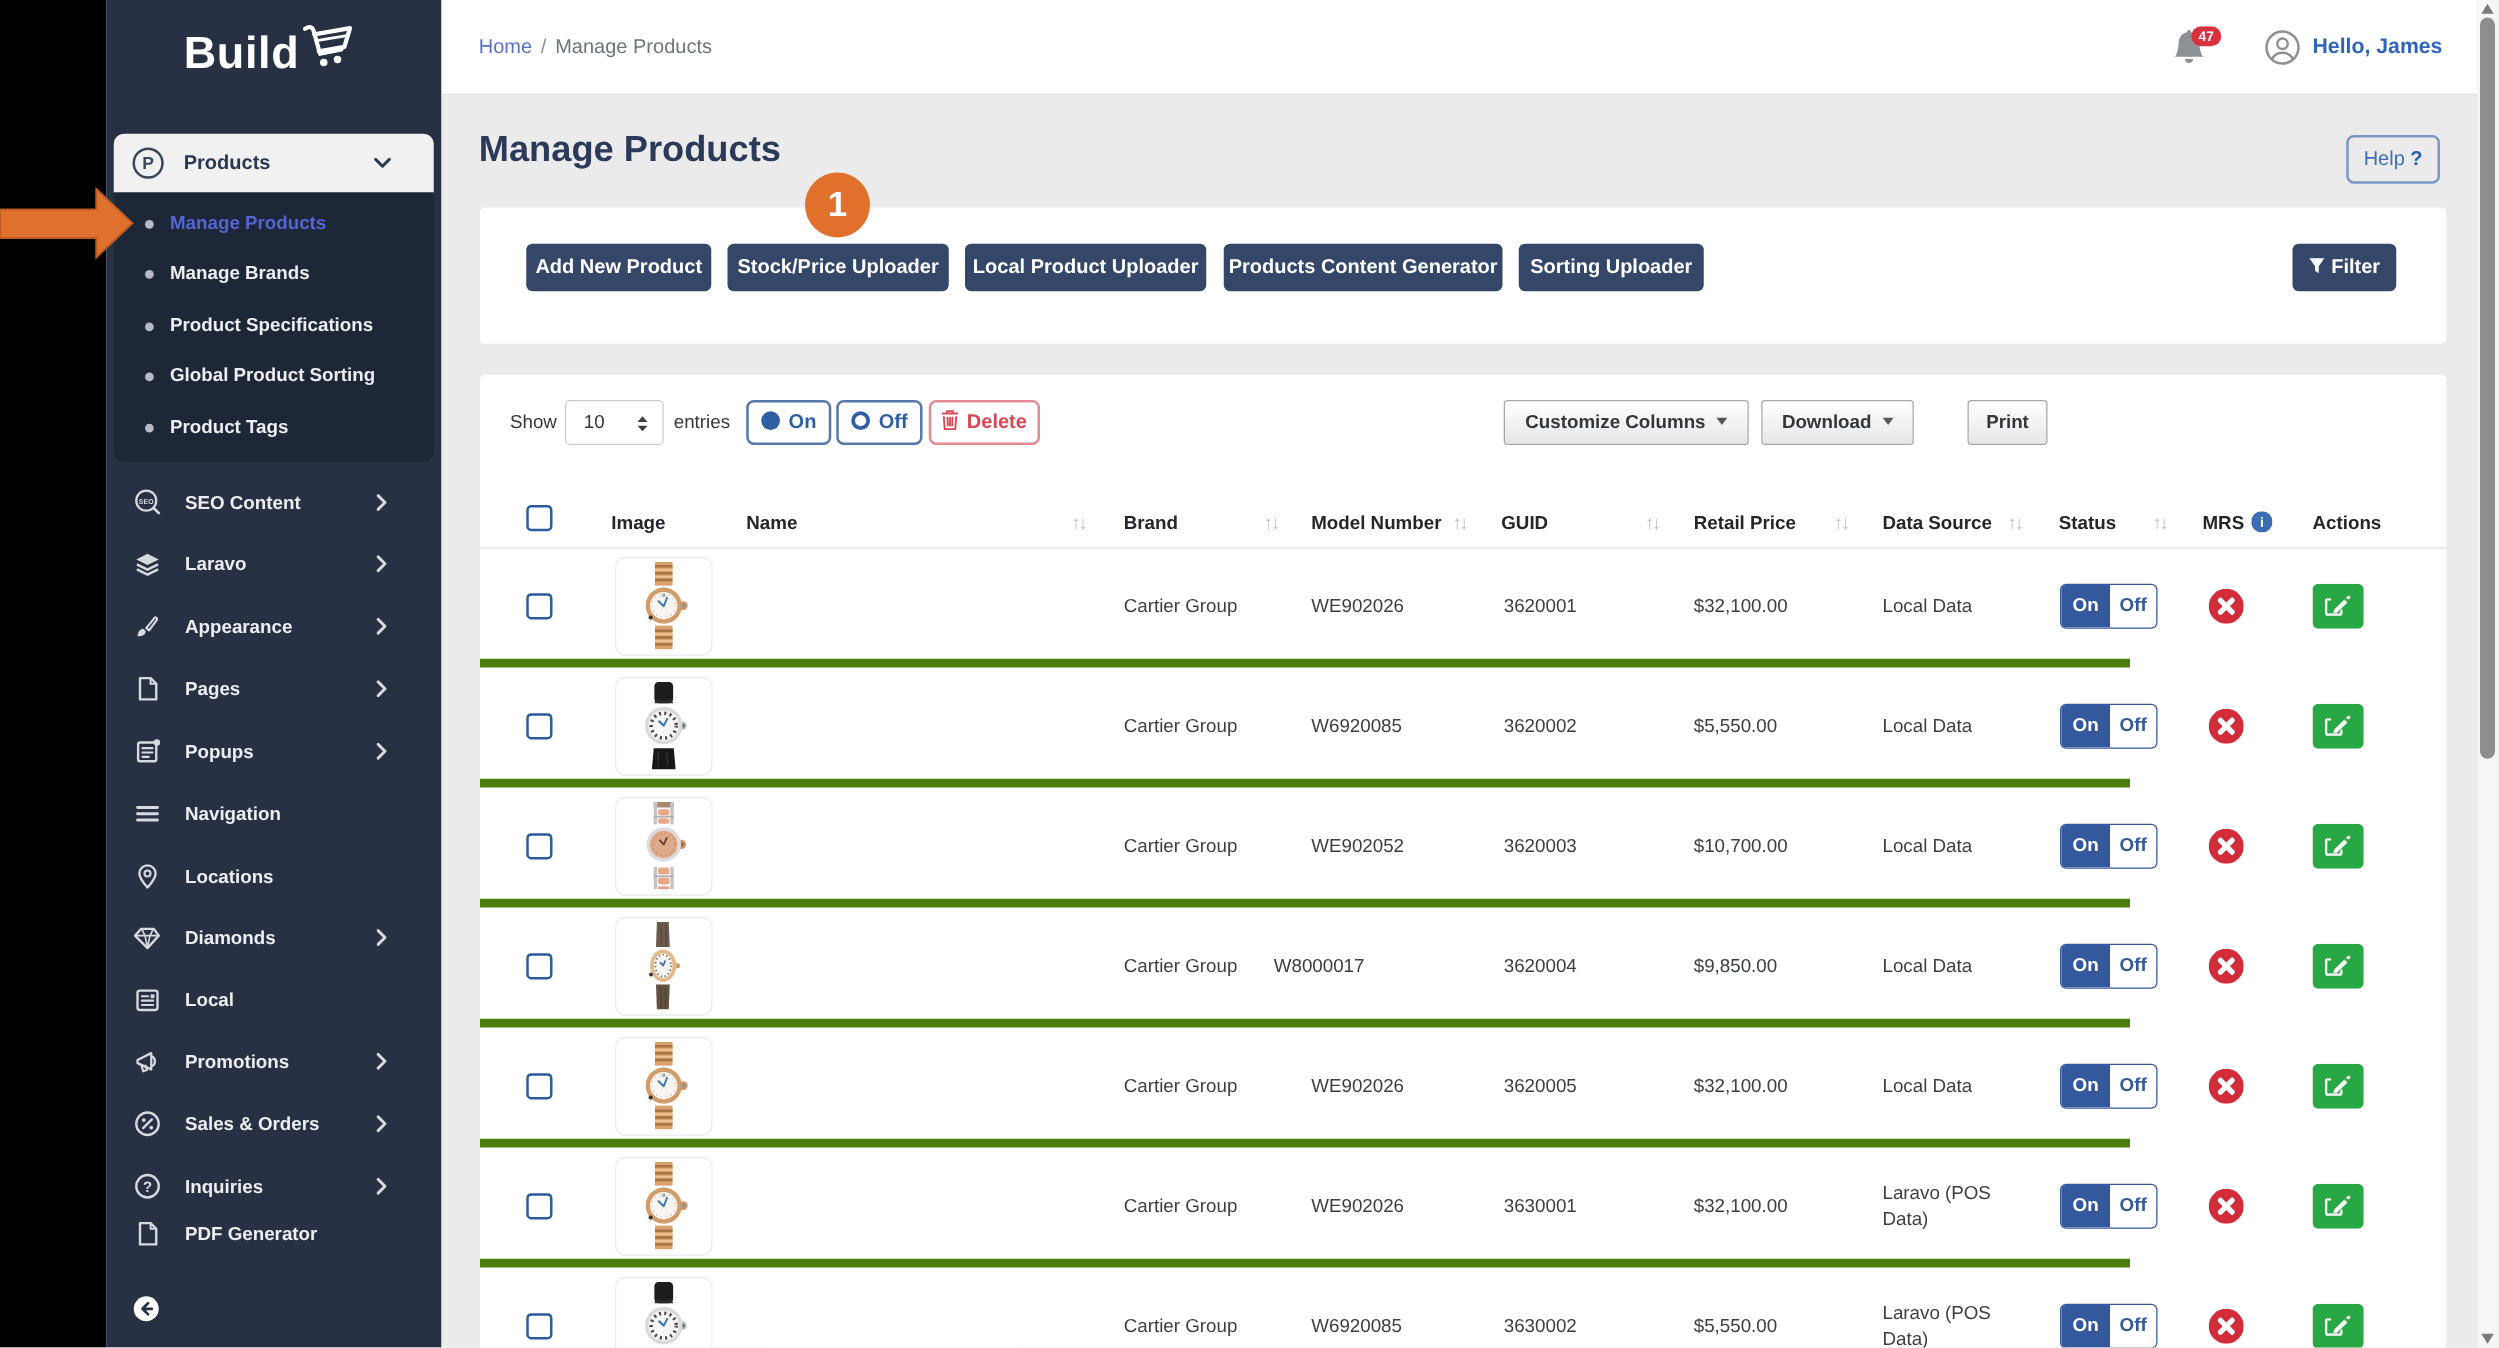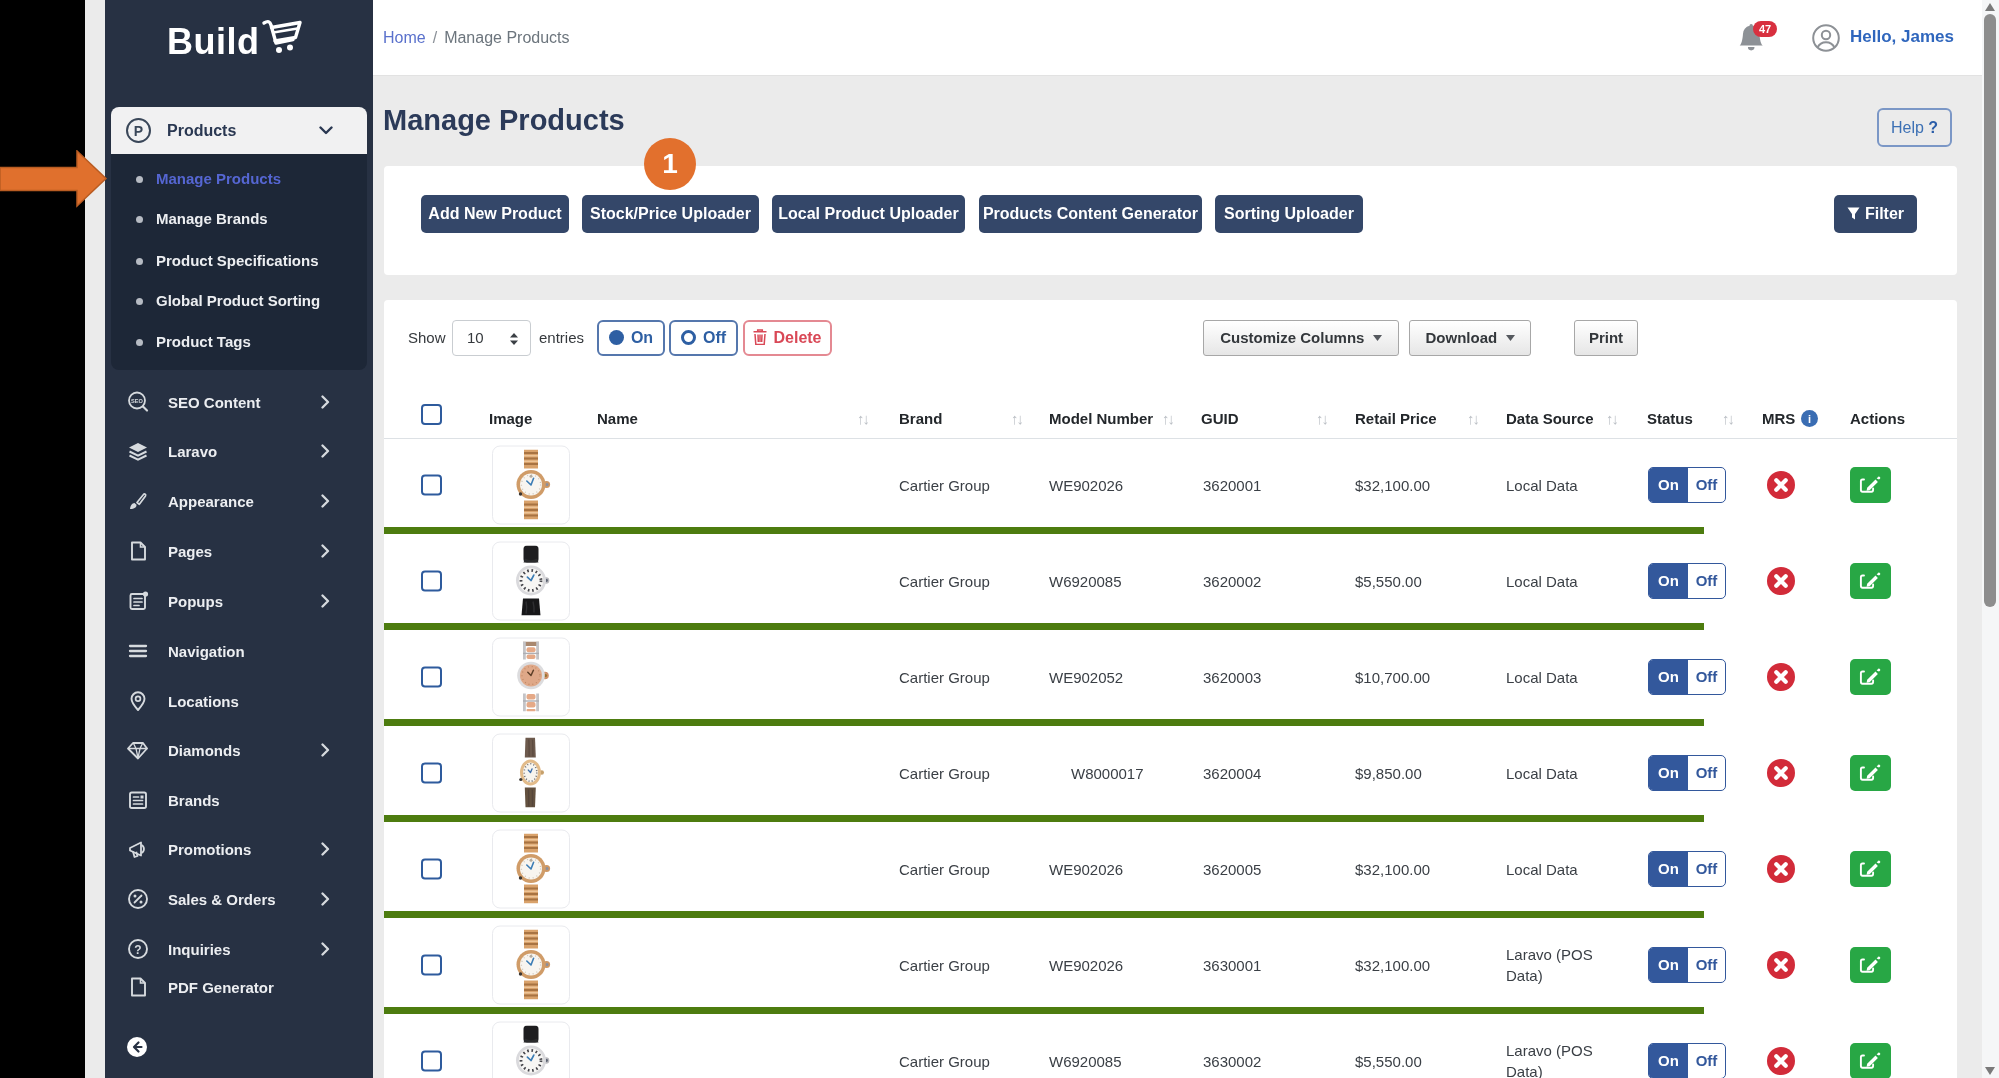--- a/index.html
+++ b/index.html
@@ -1,18 +1,18 @@
 <!DOCTYPE html>
 <html><head>
 <meta charset="utf-8">
 <style>
 * { margin:0; padding:0; box-sizing:border-box; }
 html,body { width:1999px; height:1078px; overflow:hidden; font-family:"Liberation Sans", sans-serif; background:#ebebeb; position:relative; }
 #black { position:absolute; left:0; top:0; width:85px; height:1078px; background:#000; z-index:5; }
-#sidebar { position:absolute; left:85px; top:0; width:268px; height:1078px; background:#273143; z-index:6;margin-left:20px; }
+#sidebar { position:absolute; left:85px; top:0; width:268px; height:1078px; background:#273143; z-index:6; }
 #arrowptr { position:absolute; left:0; top:150px; z-index:9; }
 
 
 .logo { position:absolute; left:62px; top:16px; color:#fff; font-size:36px; font-weight:bold; letter-spacing:0.5px; }
 .logo svg { vertical-align:-4px; margin-left:2px; }
 
 
 .ptab { position:absolute; left:6px; top:107px; width:256px; height:47px; background:#f1f1f2; border-radius:8px 8px 0 0; display:flex; align-items:center; }
 .ptab .pic { margin-left:14px; }
 .ptab .ptxt { margin-left:15px; font-size:16px; font-weight:bold; color:#2a3852; }
@@ -198,21 +198,21 @@
       <svg class="mchev" width="9" height="14" viewBox="0 0 9 14" fill="none">
         <path d="M1.5 1.5 L7 7 L1.5 12.5" stroke="#d6dade" stroke-width="2.3" stroke-linecap="round" stroke-linejoin="round"></path>
       </svg>
     </div>
   <div class="mitem" style="top:789px;">
       <svg class="mico" width="22" height="22" viewBox="0 0 22 22">
         <rect x="3" y="3.5" width="16" height="15.5" rx="1.8" fill="none" stroke="#d6dade" stroke-width="1.9"></rect>
         <path d="M6.5 8 h5 M6.5 11.5 h9 M6.5 15 h9" stroke="#d6dade" stroke-width="1.7" stroke-linecap="round"></path>
         <rect x="13.5" y="6.5" width="3" height="3" fill="#d6dade"></rect>
       </svg>
-      <span class="mtx">Brands</span>
+      <span class="mtx">Local</span>
     </div>
   <div class="mitem" style="top:838px;">
       <svg class="mico" width="22" height="22" viewBox="0 0 22 22">
         <path d="M3 10 l11 -5.5 v13 L3 12.5 Z" fill="none" stroke="#d6dade" stroke-width="1.8" stroke-linejoin="round"></path>
         <path d="M14.5 7 a4.5 4.5 0 0 1 0 8" fill="none" stroke="#d6dade" stroke-width="1.8"></path>
         <path d="M6 13.5 l1.5 5.5 3 -1 -1.3 -4.2" fill="none" stroke="#d6dade" stroke-width="1.8" stroke-linejoin="round"></path>
       </svg>
       <span class="mtx">Promotions</span>
       <svg class="mchev" width="9" height="14" viewBox="0 0 9 14" fill="none">
         <path d="M1.5 1.5 L7 7 L1.5 12.5" stroke="#d6dade" stroke-width="2.3" stroke-linecap="round" stroke-linejoin="round"></path>
@@ -456,21 +456,21 @@
 <path d="M25.5 52 q0.3 8 0.3 17 M29.3 52 q0.3 8 0.2 17" stroke="#55453a" stroke-width="1.3" fill="none"></path>
 <circle cx="38.8" cy="35" r="2.2" fill="#c6a06b"></circle>
 <ellipse cx="27.5" cy="35" rx="10.5" ry="13" fill="#e2bb8a"></ellipse>
 <ellipse cx="27.5" cy="35" rx="7.5" ry="10" fill="#f7f4ee"></ellipse>
 <ellipse cx="27.5" cy="35" rx="6.3" ry="8.8" fill="none" stroke="#6a6a70" stroke-width="1.5" stroke-dasharray="1 2.2"></ellipse>
 <path d="M27.5 35 L25.3 32.6 M27.5 35 L29 31.4" stroke="#3c6fae" stroke-width="1.4" stroke-linecap="round"></path>
 <circle cx="17.8" cy="42" r="1.6" fill="#3a3632"></circle>
 </svg>
         </div>
   <div class="cell" style="left:515px;">Cartier Group</div>
-  <div class="cell" style="left:687px;">W8000017</div>
+  <div class="cell" style="left:635px;">W8000017</div>
   <div class="cell" style="left:819px;">3620004</div>
   <div class="cell" style="left:971px;">$9,850.00</div>
   <div class="cell" style="left:1122px;width:130px;line-height:21px;">Local Data</div>
   <div class="cell tog">
           <div class="on">On</div>
           <div class="off">Off</div>
         </div>
   <div class="cell" style="left:1383px;height:28px;"><svg width="28" height="28" viewBox="0 0 28 28">
             <circle cx="14" cy="14" r="14" fill="#d22b39"></circle>
             <path d="M9.3 9.3 L18.7 18.7 M18.7 9.3 L9.3 18.7" stroke="#fff" stroke-width="4.2" stroke-linecap="round"></path>

